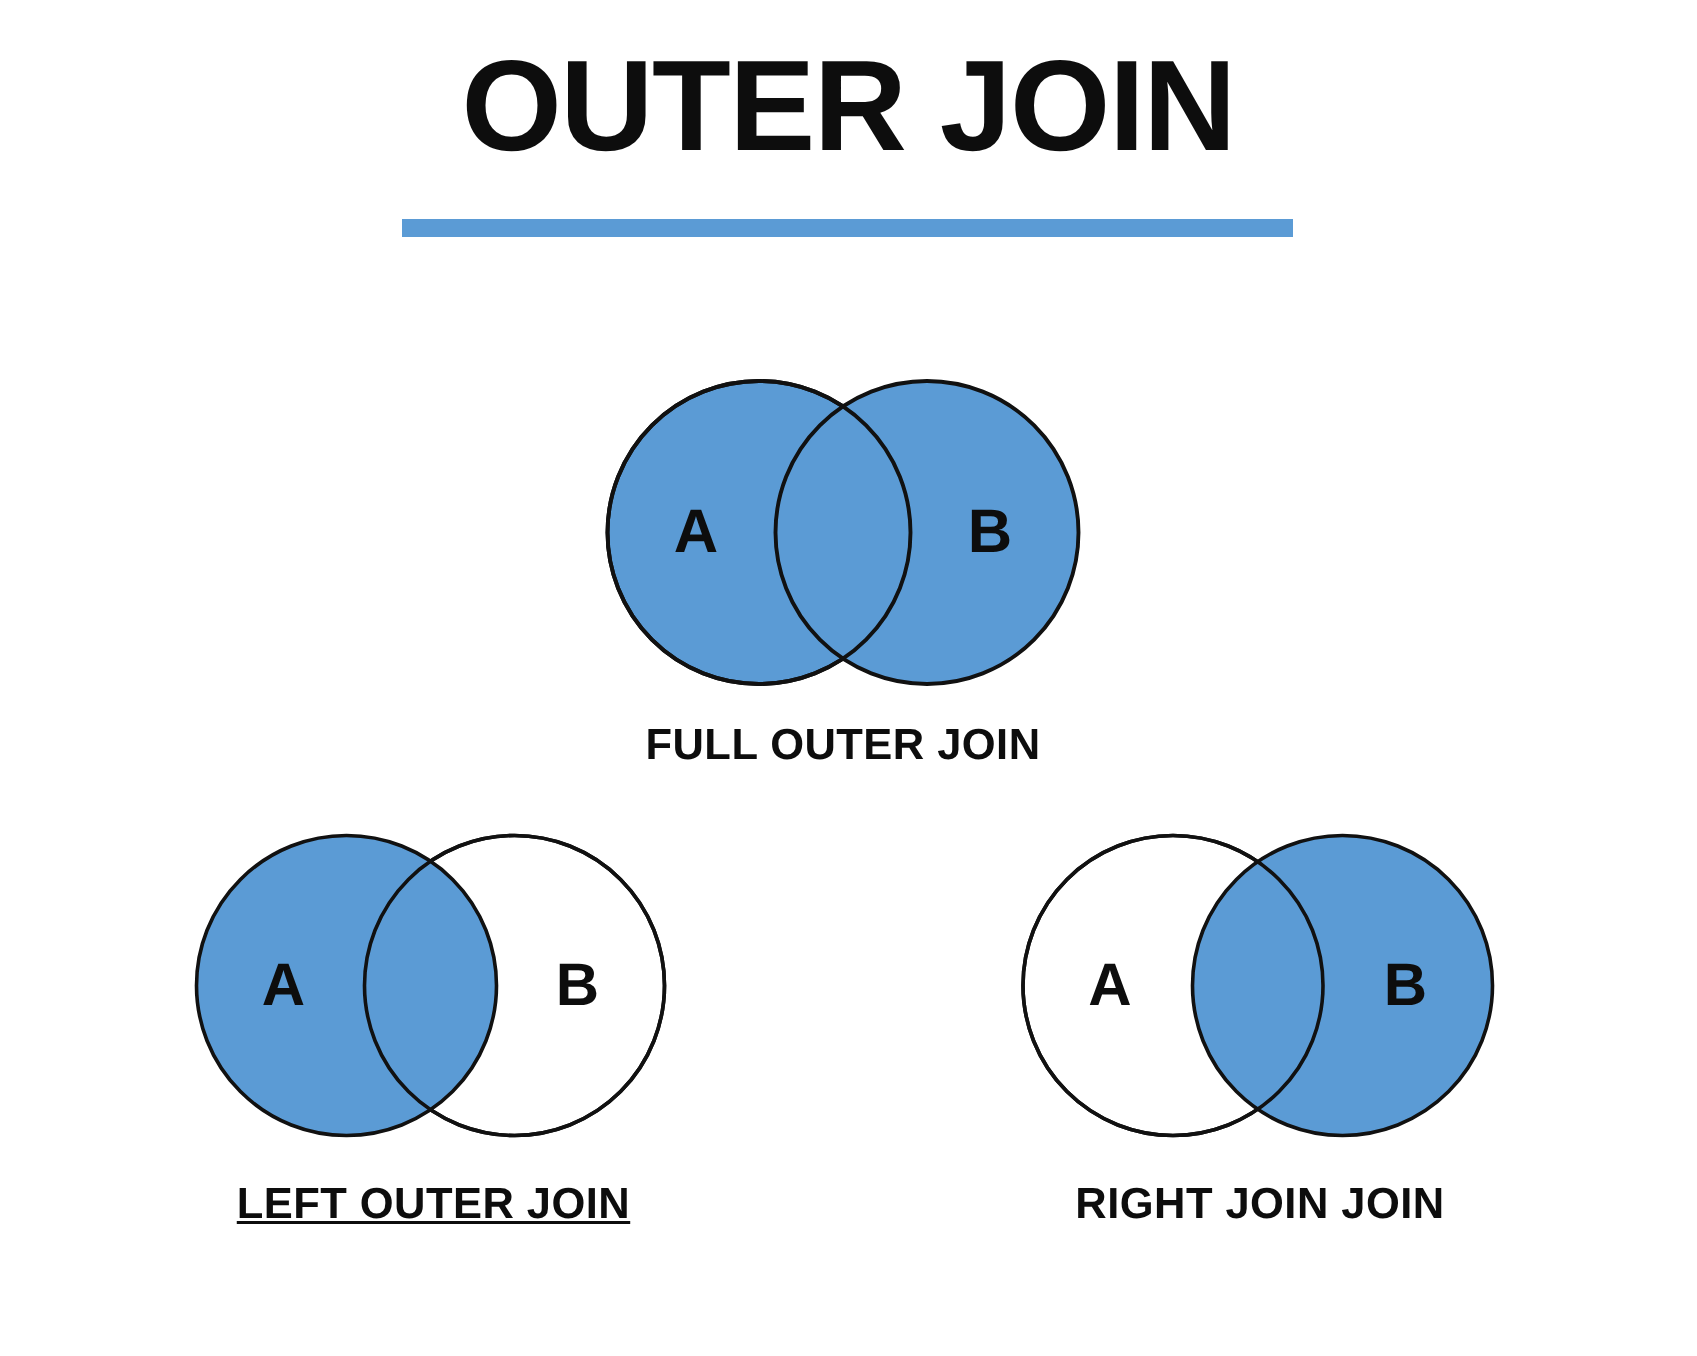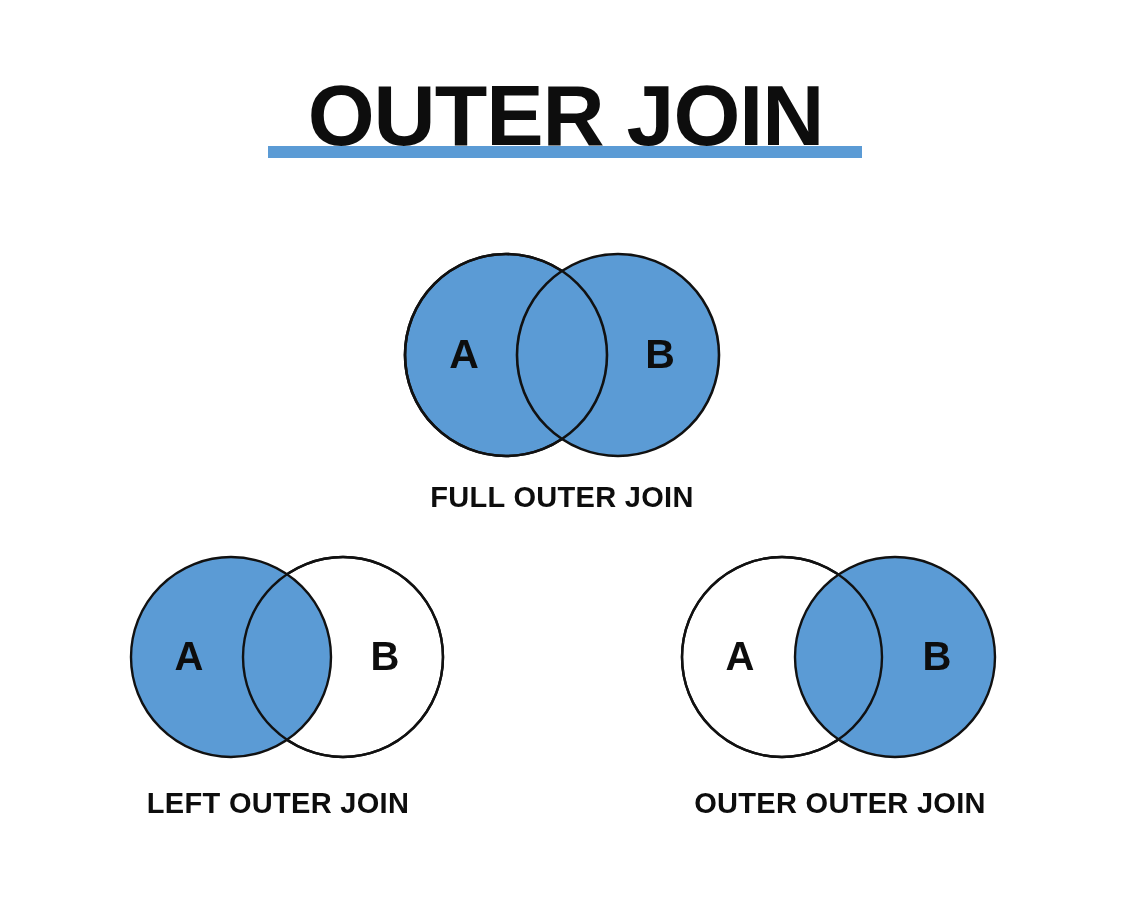--- a/index.html
+++ b/index.html
@@ -29,21 +29,20 @@
     top: 28px;
     width: 1131px;
     text-align: center;
     font-family: "Liberation Sans", sans-serif;
     font-weight: bold;
     font-size: 86px;
     letter-spacing: -1px;
     color: #0d0d0d;
     line-height: 1.0;
     white-space: nowrap;
-    margin-top: 44px;
   }
   #title-underline {
     position: absolute;
     left: 268px;
     top: 146px;
     width: 594px;
     height: 12px;
     background: #5b9bd5;
   }
 
@@ -63,21 +62,21 @@
     letter-spacing: 0.3px;
     color: #0d0d0d;
     white-space: nowrap;
   }
 
   
   #group-full      { left: 396px; top: 245px; width: 332px; height: 220px; }
   #caption-full    { left: 346px; top: 481px; width: 432px; }
 
   #group-left      { left: 123px; top: 549px; width: 328px; height: 216px; }
-  #caption-left    { left: 78px;  top: 787px; width: 400px; }
+  #caption-left    { left: 89px;  top: 787px; width: 400px; text-decoration: underline; }
 
   #group-right     { left: 674px; top: 549px; width: 329px; height: 216px; }
   #caption-right   { left: 640px; top: 787px; width: 400px; }
 
   .venn-label {
     font-family: "Liberation Sans", sans-serif;
     font-weight: bold;
     fill: #0d0d0d;
   }
 </style>
@@ -127,15 +126,15 @@
 
       <circle cx="108" cy="108" r="100" fill="#ffffff" stroke="#111111" stroke-width="2.4"></circle>
 
       <circle cx="221" cy="108" r="100" fill="#5b9bd5" stroke="#111111" stroke-width="2.4"></circle>
 
       <circle cx="108" cy="108" r="100" fill="none" stroke="#111111" stroke-width="2.4"></circle>
       <text class="venn-label" x="66" y="121" font-size="40" text-anchor="middle">A</text>
       <text class="venn-label" x="263" y="121" font-size="40" text-anchor="middle">B</text>
     </svg>
   </div>
-  <div class="venn-caption" id="caption-right">OUTER OUTER JOIN</div>
+  <div class="venn-caption" id="caption-right">RIGHT JOIN JOIN</div>
 
 </div>
 
 </body></html>

